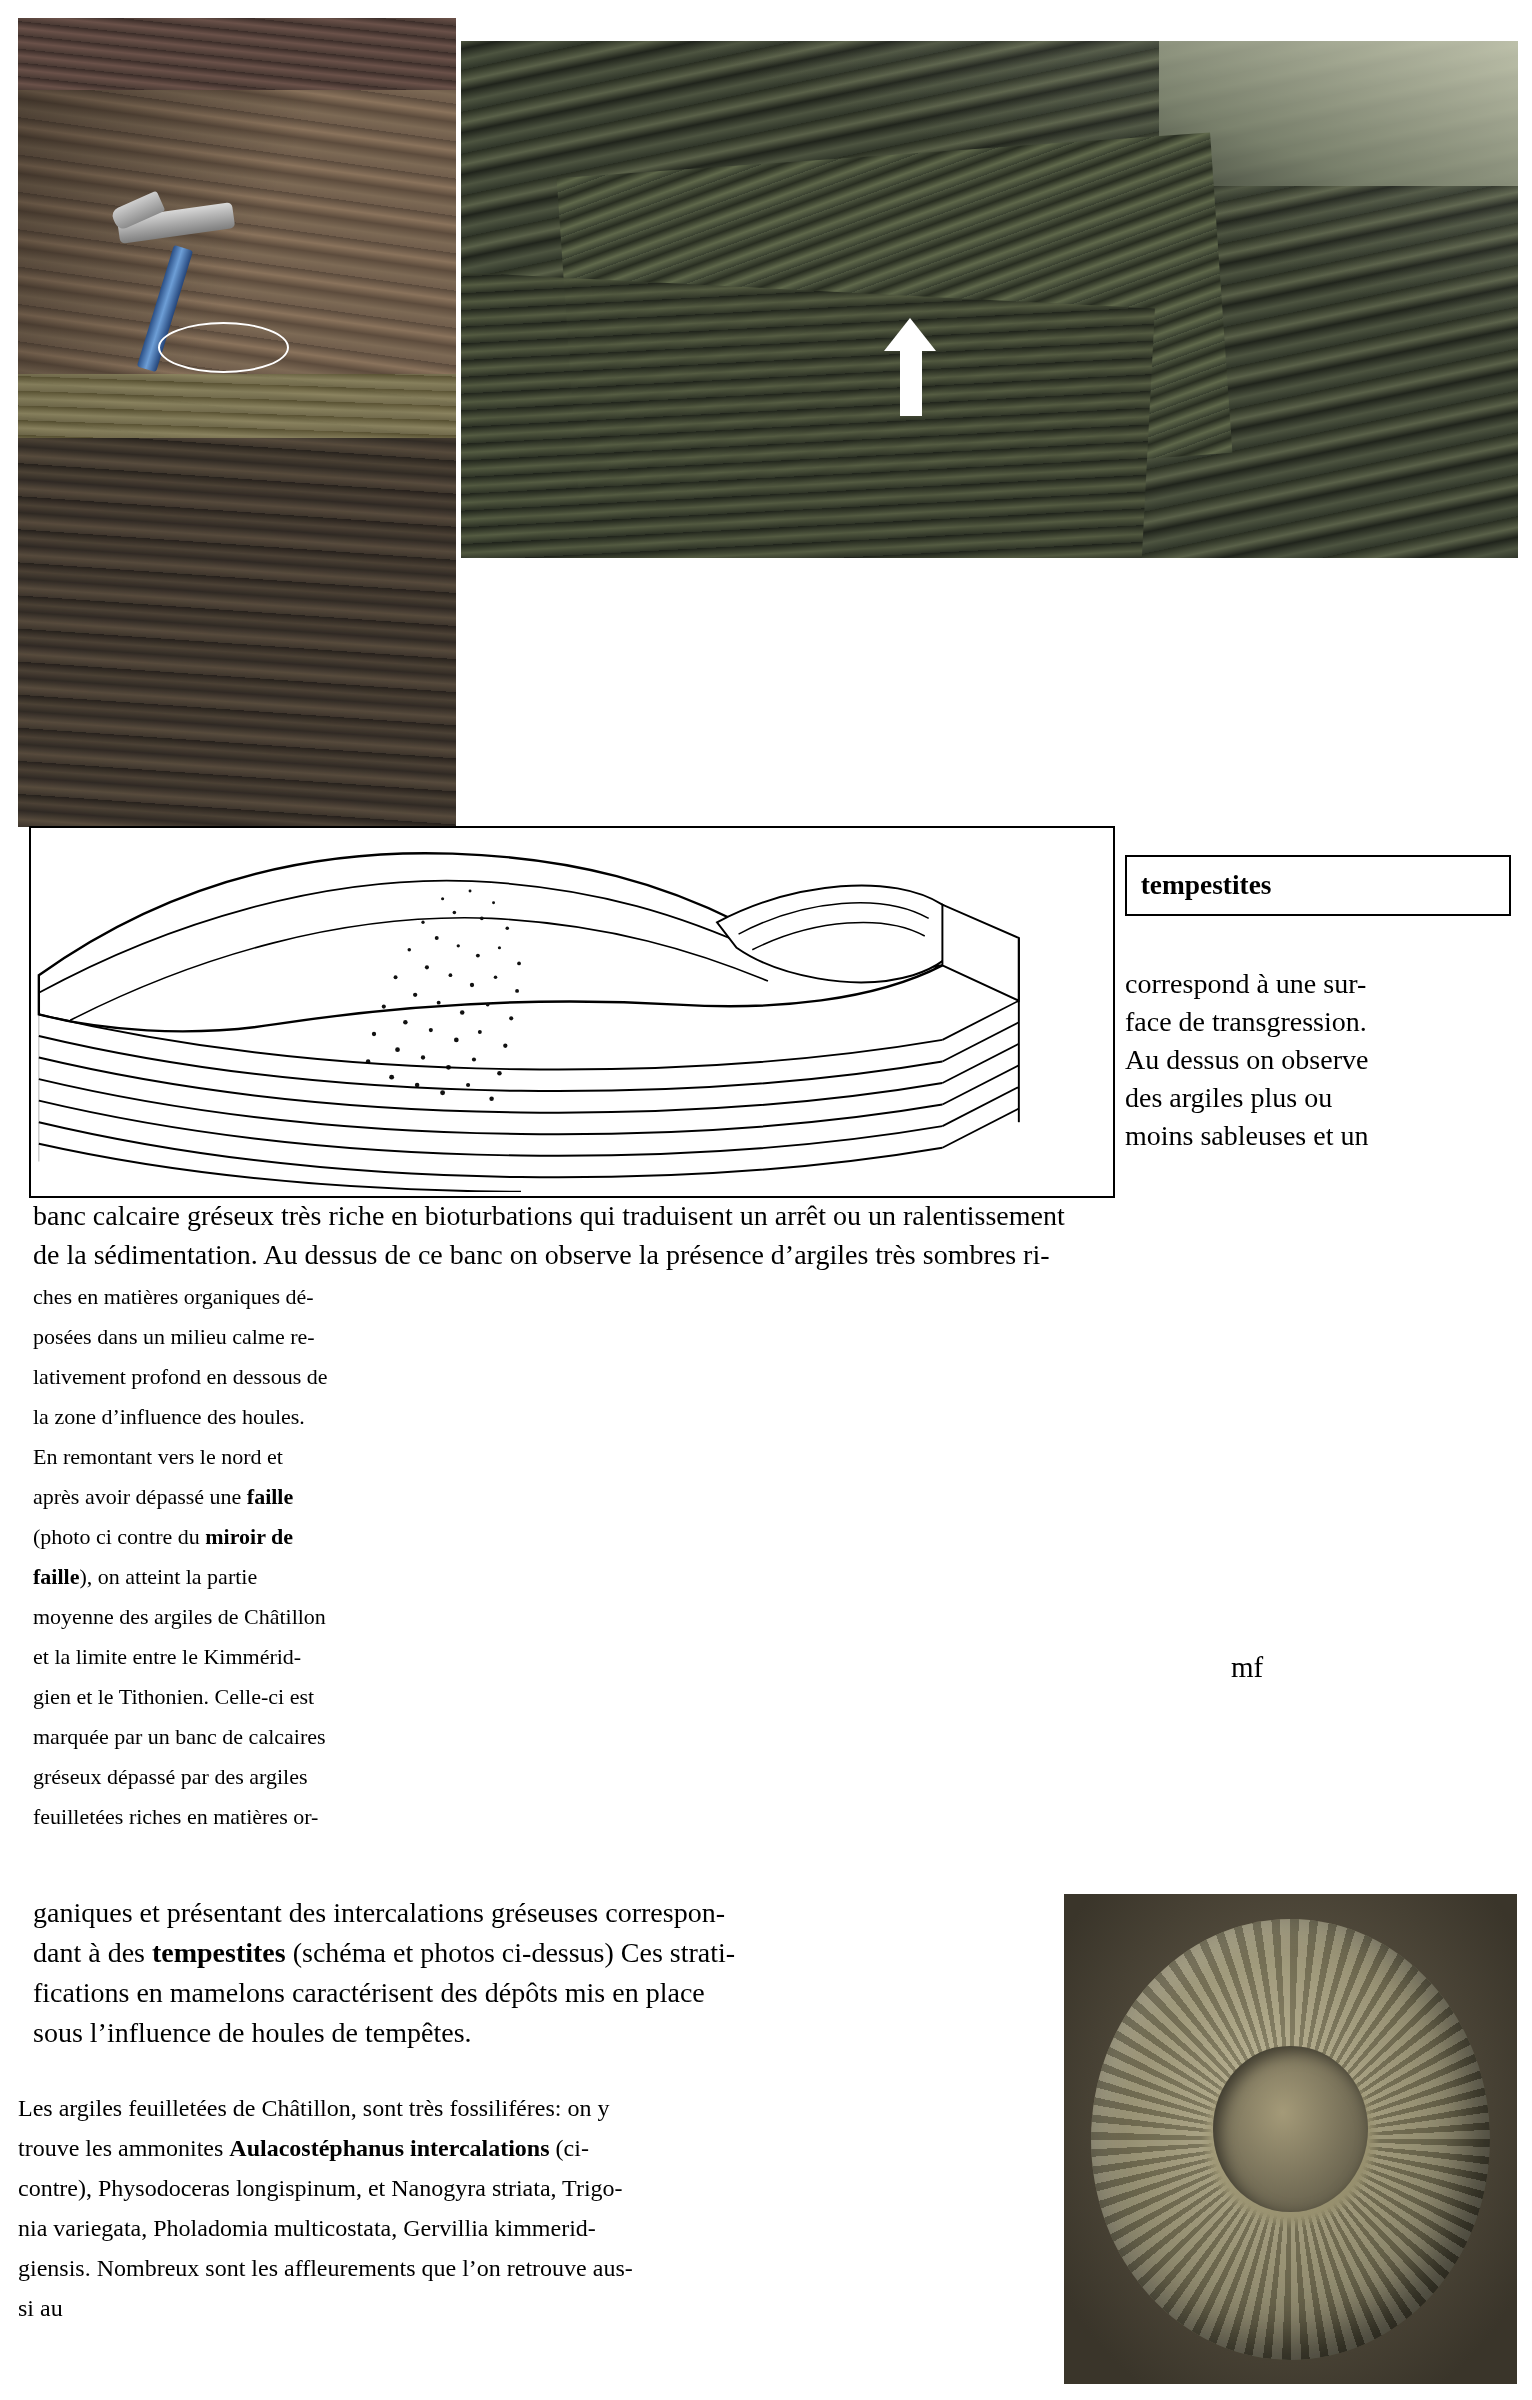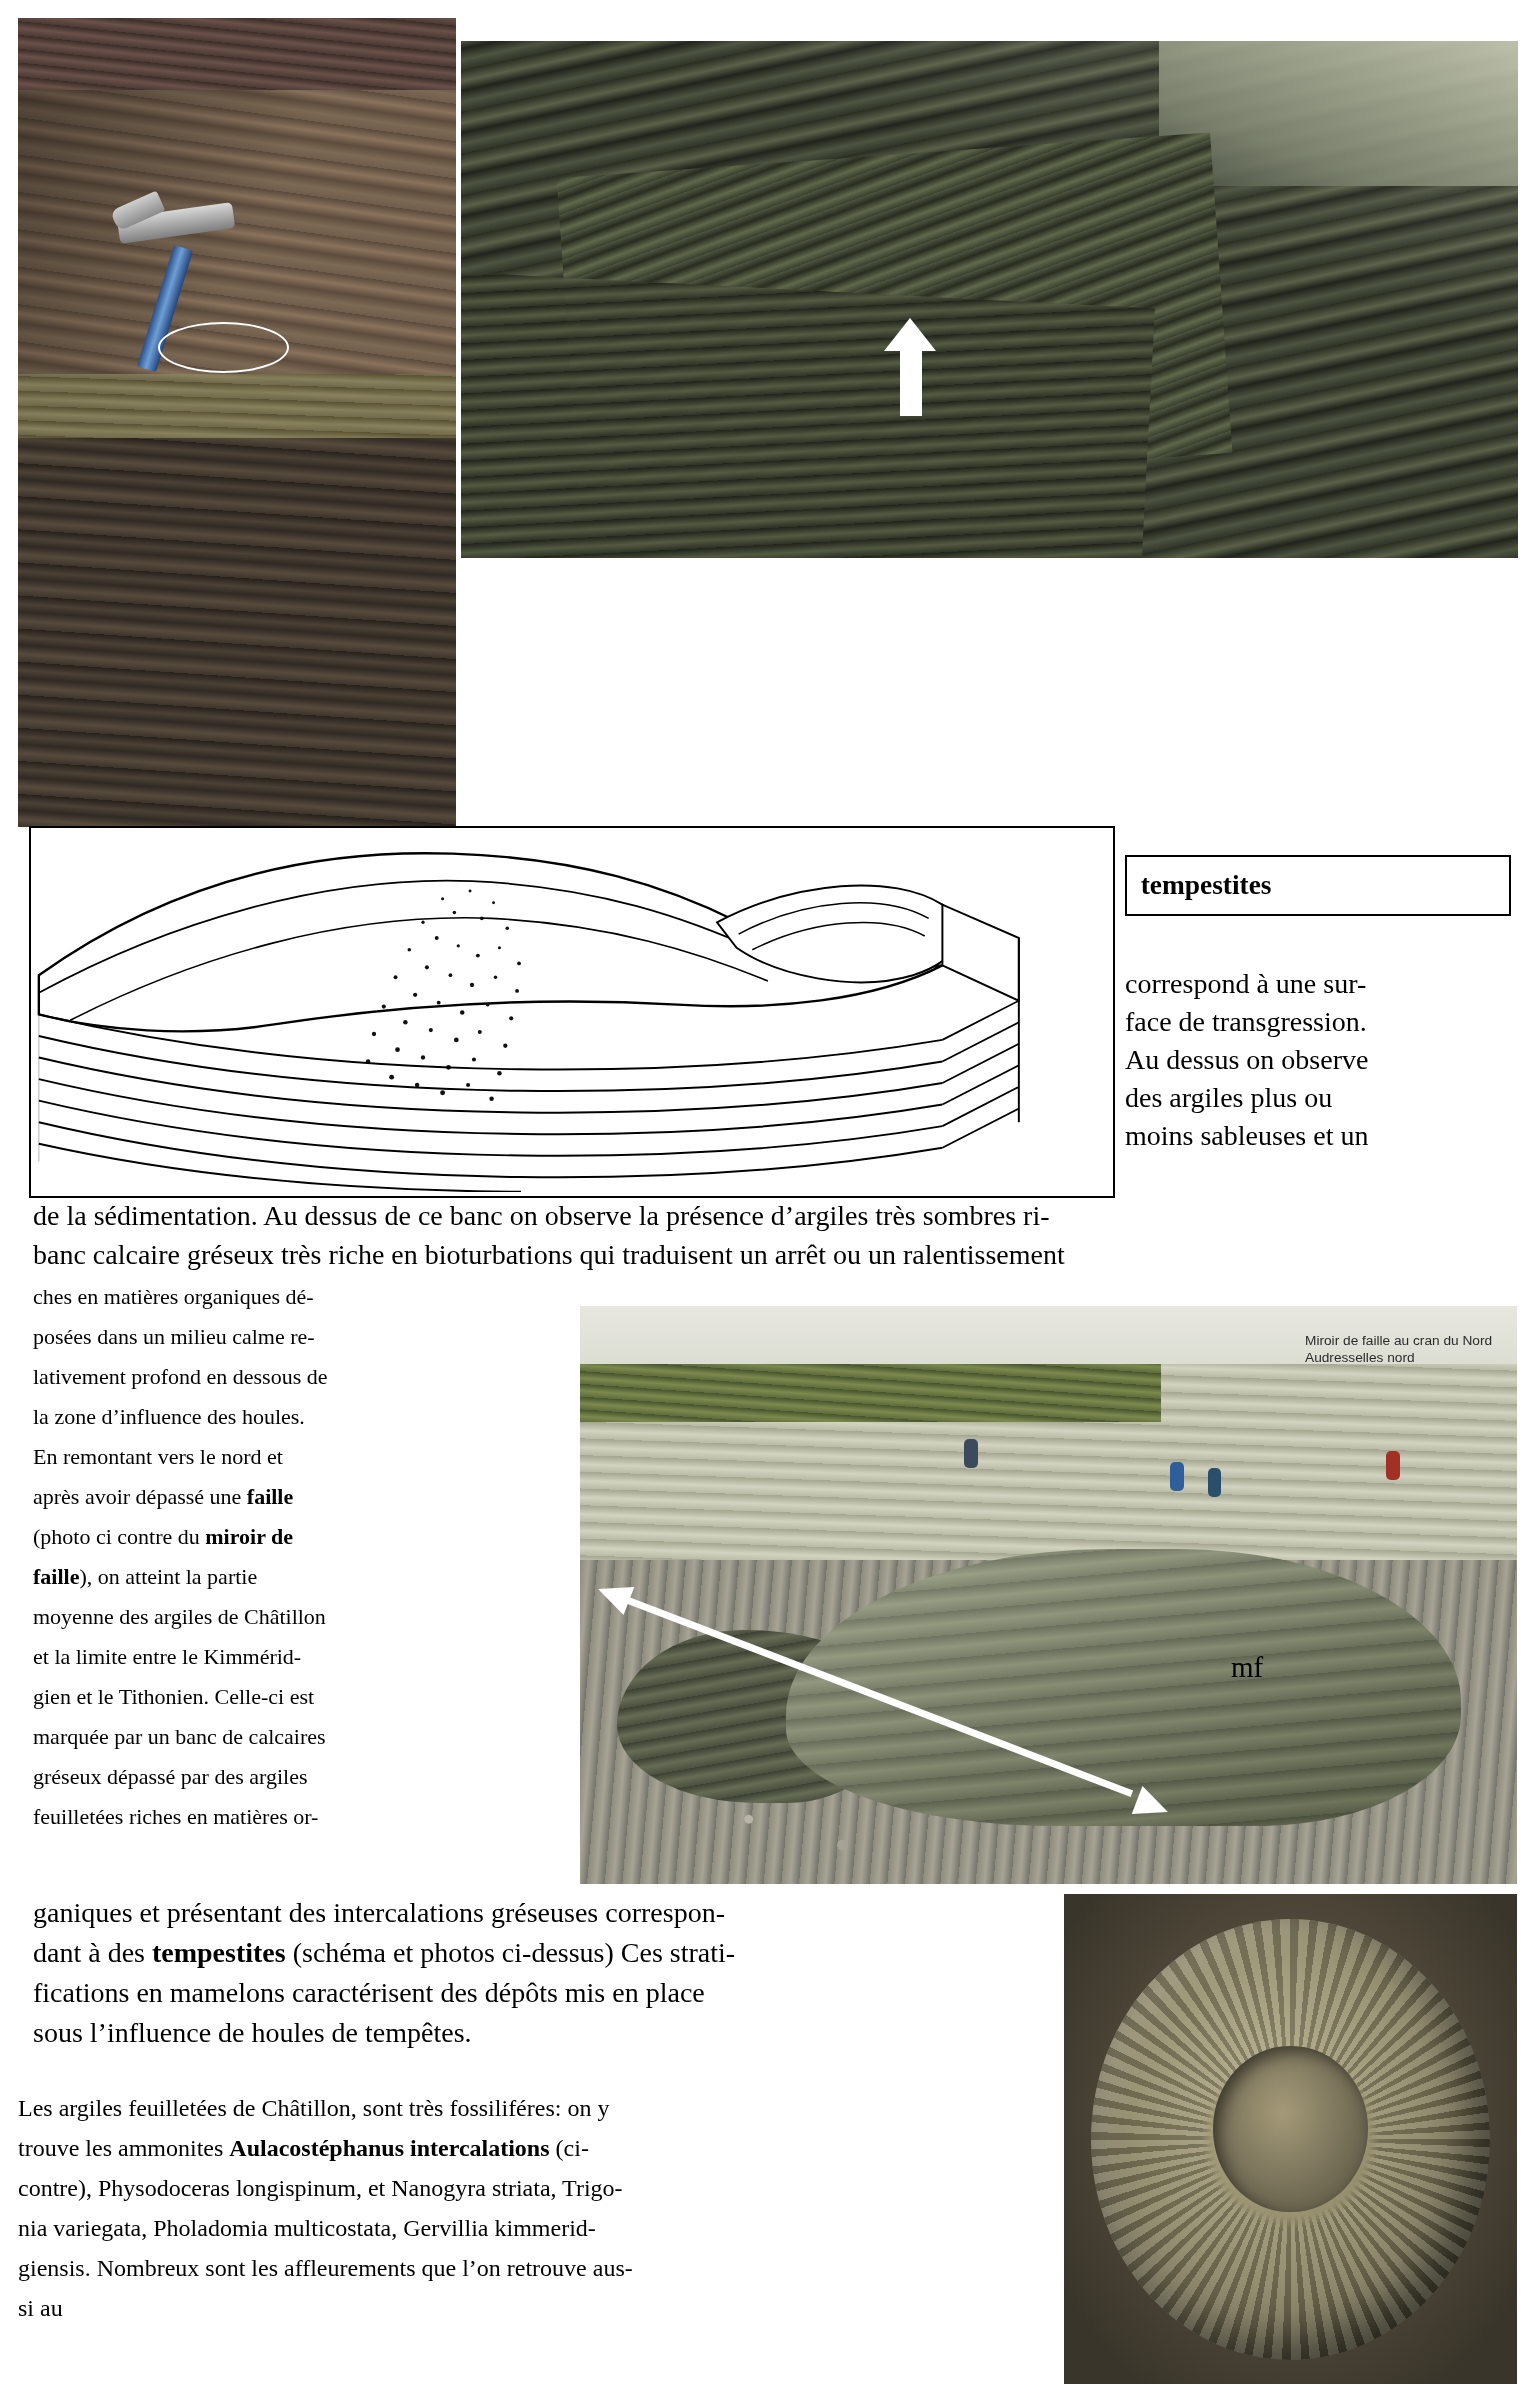--- a/index.html
+++ b/index.html
@@ -469,55 +469,41 @@
 
   <div class="right-col-text">
     <span id="rc" style="white-space: pre-line; text-align: right;">correspond à une sur-
 face de transgression.
 Au dessus on observe
 des argiles plus ou
 moins sableuses et un</span>
   </div>
 
   <div class="full-par">
+    <div>banc calcaire gréseux  très riche en bioturbations qui traduisent un arrêt ou un ralentissement</div>
     <div>de la sédimentation. Au dessus de ce banc on observe la présence d’argiles très sombres ri-</div>
-    <div>banc calcaire gréseux  très riche en bioturbations qui traduisent un arrêt ou un ralentissement</div>
   </div>
 
   <div class="left-col">
     <span style="white-space: pre-line;">ches en matières organiques dé-
 posées dans un milieu calme re-
 lativement profond en dessous de
 la zone d’influence des houles.
 En remontant vers le nord et
 après avoir dépassé une </span><b style="white-space: pre-line;">faille</b><span style="white-space: pre-line;">
 (photo ci contre du </span><b style="white-space: pre-line;">miroir de
 faille</b><span style="white-space: pre-line;">), on atteint la partie
 moyenne des argiles de Châtillon
 et la limite entre le Kimmérid-
 gien et le Tithonien. Celle-ci est
 marquée par un banc de calcaires
 gréseux dépassé par des argiles
 feuilletées riches en matières or-</span>
   </div>
 
-  <div class="photo-cliff">
-    <div class="cl-sky"></div>
-    <div class="cl-cliff"></div>
-    <div class="cl-grass"></div>
-    <div class="cl-beach"></div>
-    <div class="cl-boulder2"></div>
-    <div class="cl-boulder"></div>
-    <div class="cl-person" style="left:41%; top:23%; background:#3c4a5e;"></div>
-    <div class="cl-person" style="left:63%; top:27%; background:#2f5f9a;"></div>
-    <div class="cl-person" style="left:67%; top:28%; background:#2a4f6b;"></div>
-    <div class="cl-person" style="left:86%; top:25%; background:#a33024;"></div>
-    <div class="mf-caption" style="position:absolute; left:725px; top:27.4px; width:206px; white-space:pre-line;">Miroir de faille au cran du Nord
-Audresselles nord</div>
-  </div>
   <div class="wa-line"></div>
   <div class="wa-head"></div>
   <div class="wa-head2"></div>
   <div class="mf-label">mf</div>
 
   <div class="mid-par">
     <span style="white-space: pre-line;">ganiques et présentant des intercalations gréseuses correspon-
 dant à des </span><b>tempestites</b><span style="white-space: pre-line;"> (schéma et photos ci-dessus)  Ces strati-
 fications en mamelons caractérisent des dépôts mis en place
 sous l’influence de houles de tempêtes.</span>

